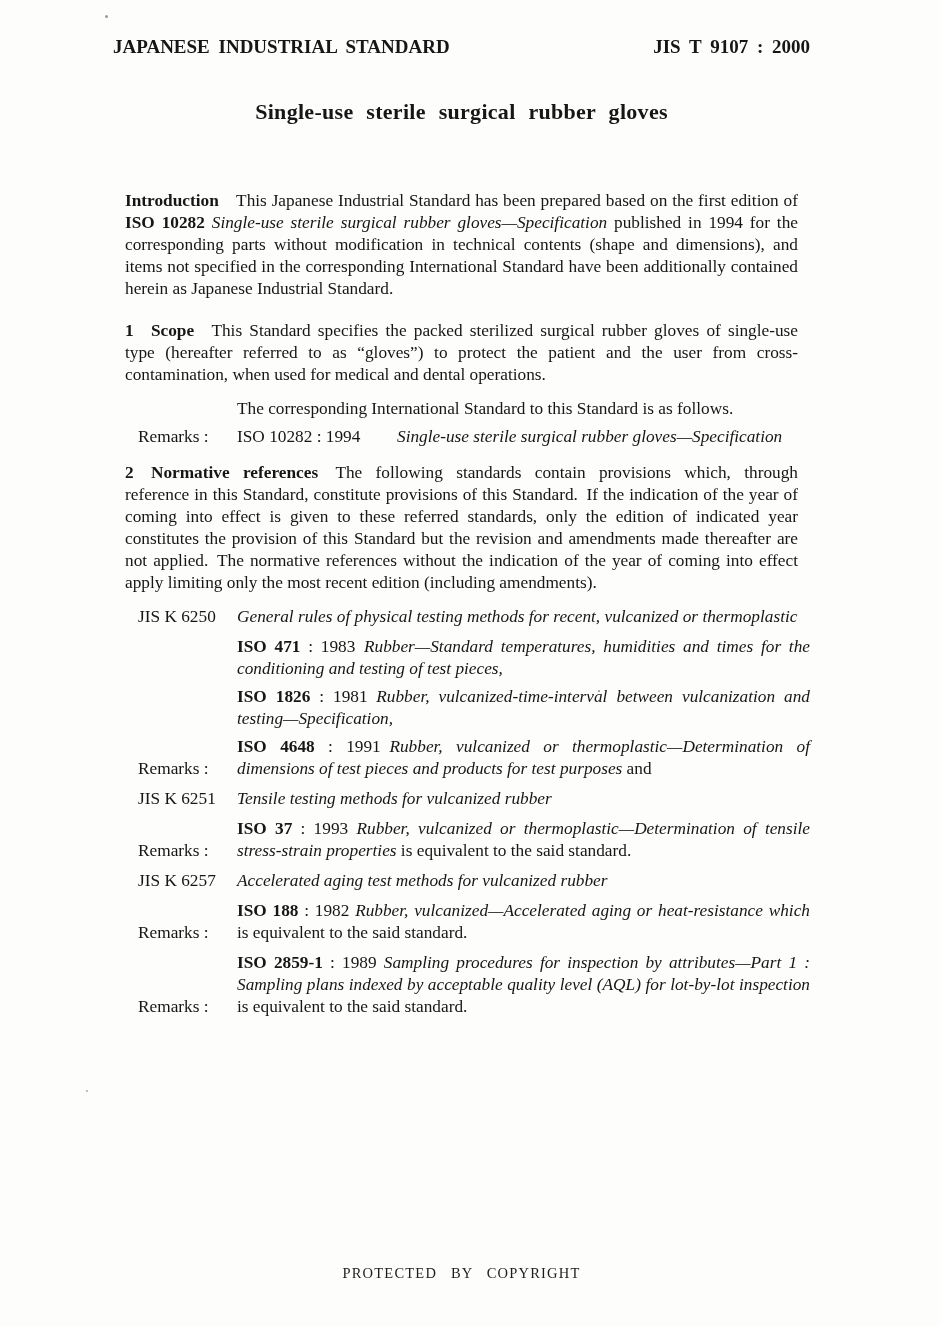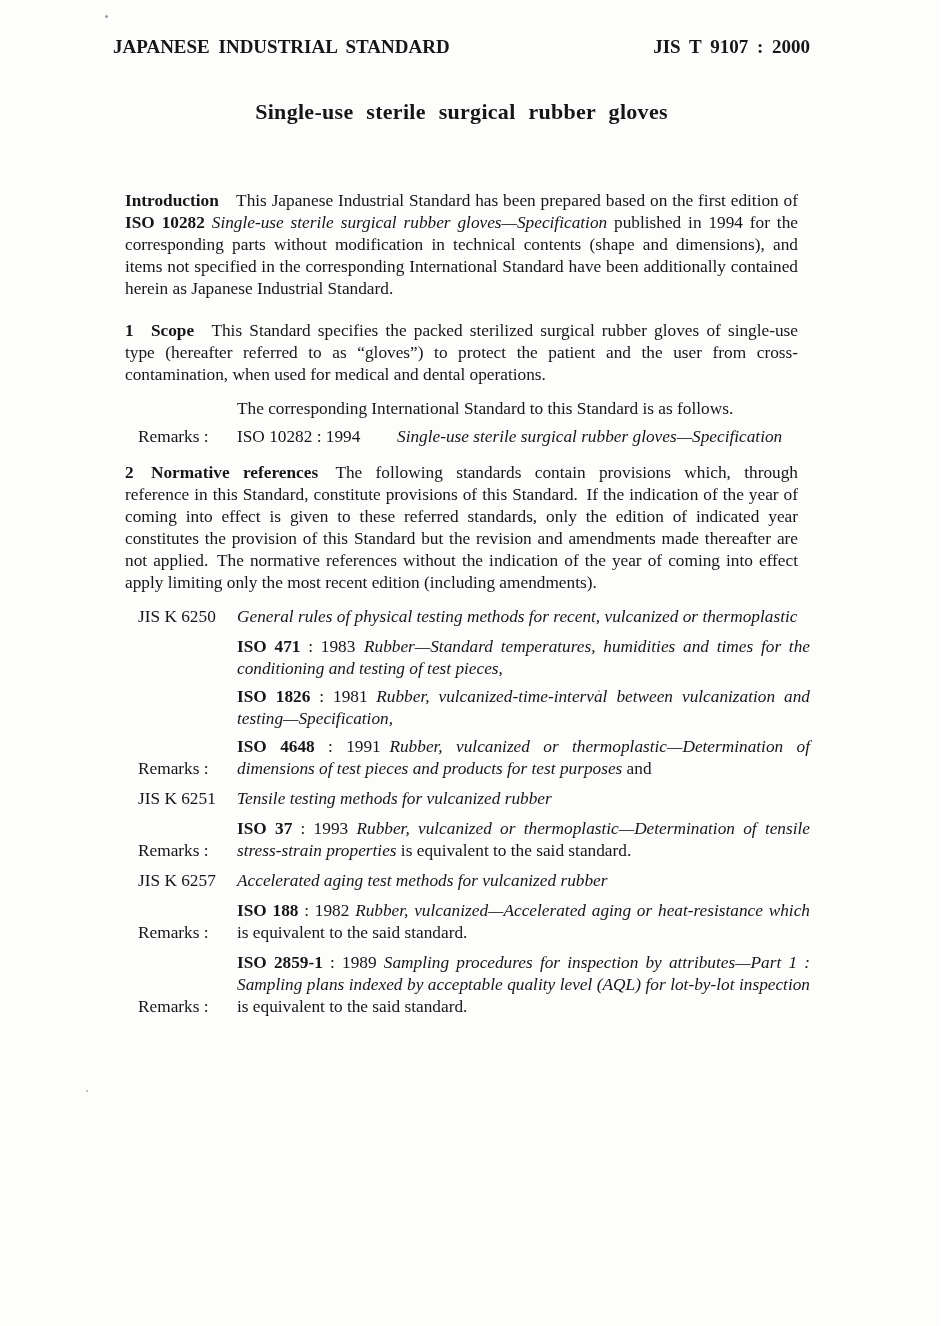--- a/index.html
+++ b/index.html
@@ -122,14 +122,15 @@
   </div>
 
 
   <div class="hang">
     <span class="lbl">Remarks :</span>
     <div class="txt">
       <p class="rp"><span class="b">ISO 2859-1</span><span> : 1989 </span><span class="i">Sampling procedures for inspection by attributes—Part 1 : Sampling plans indexed by acceptable quality level (AQL) for lot-by-lot inspection</span><span> is equivalent to the said standard.</span></p>
     </div>
   </div>
 
+  <div class="footer">PROTECTED BY COPYRIGHT</div>
 
 </div>
 
 </body></html>

